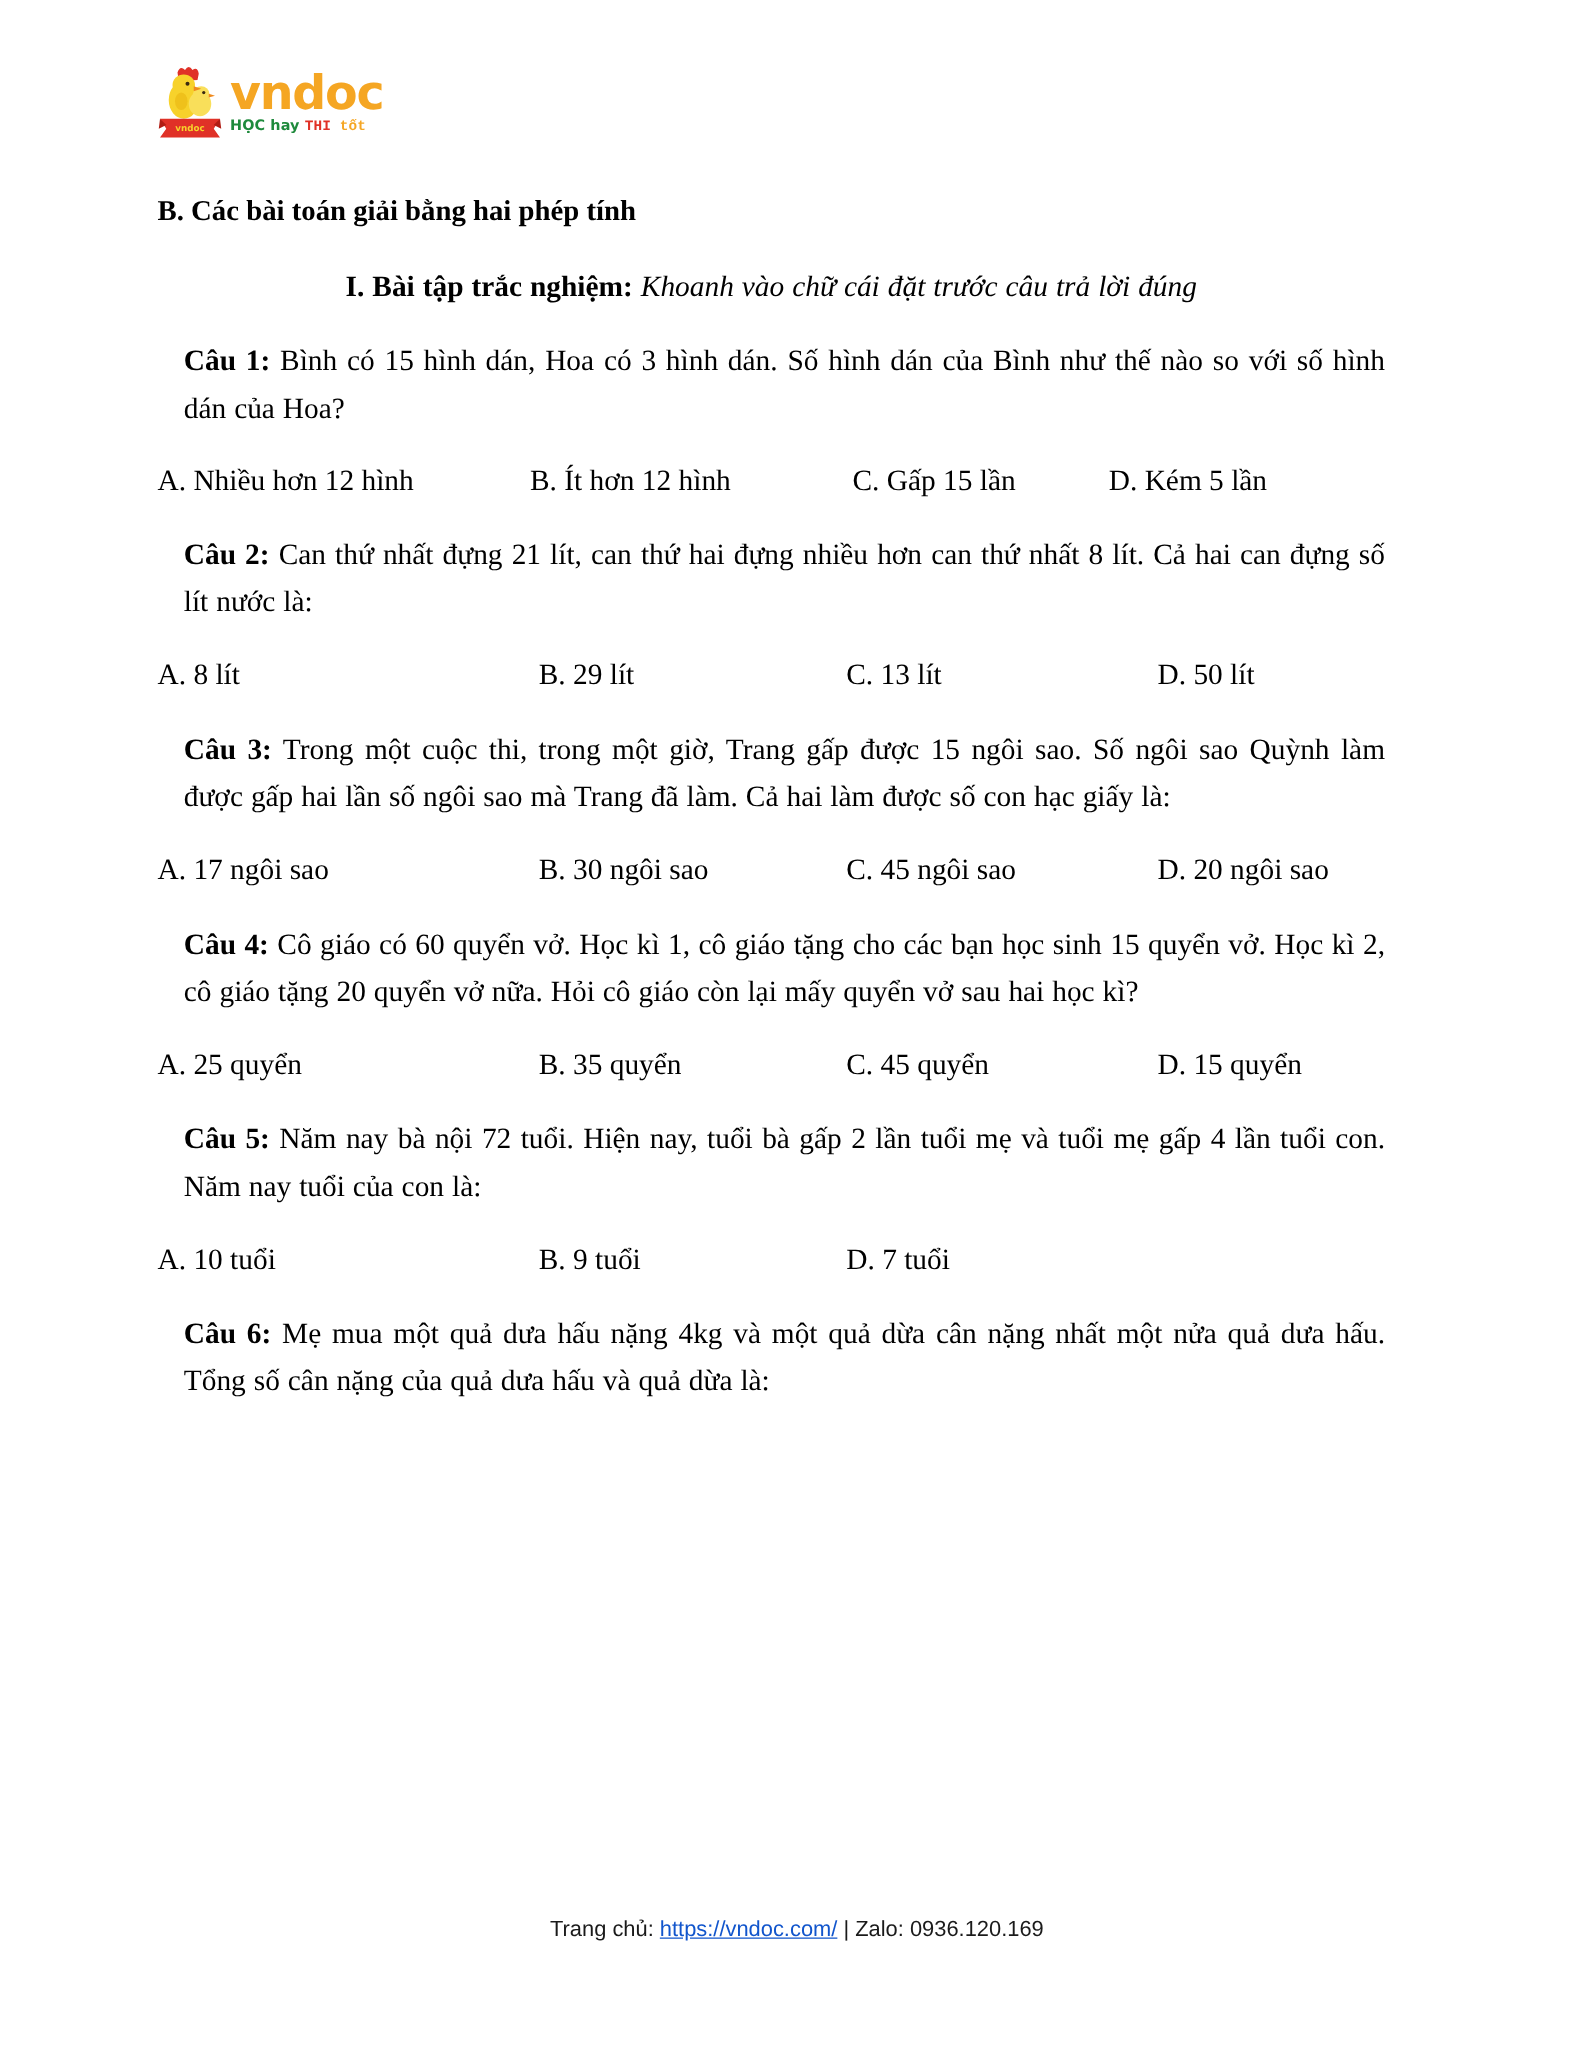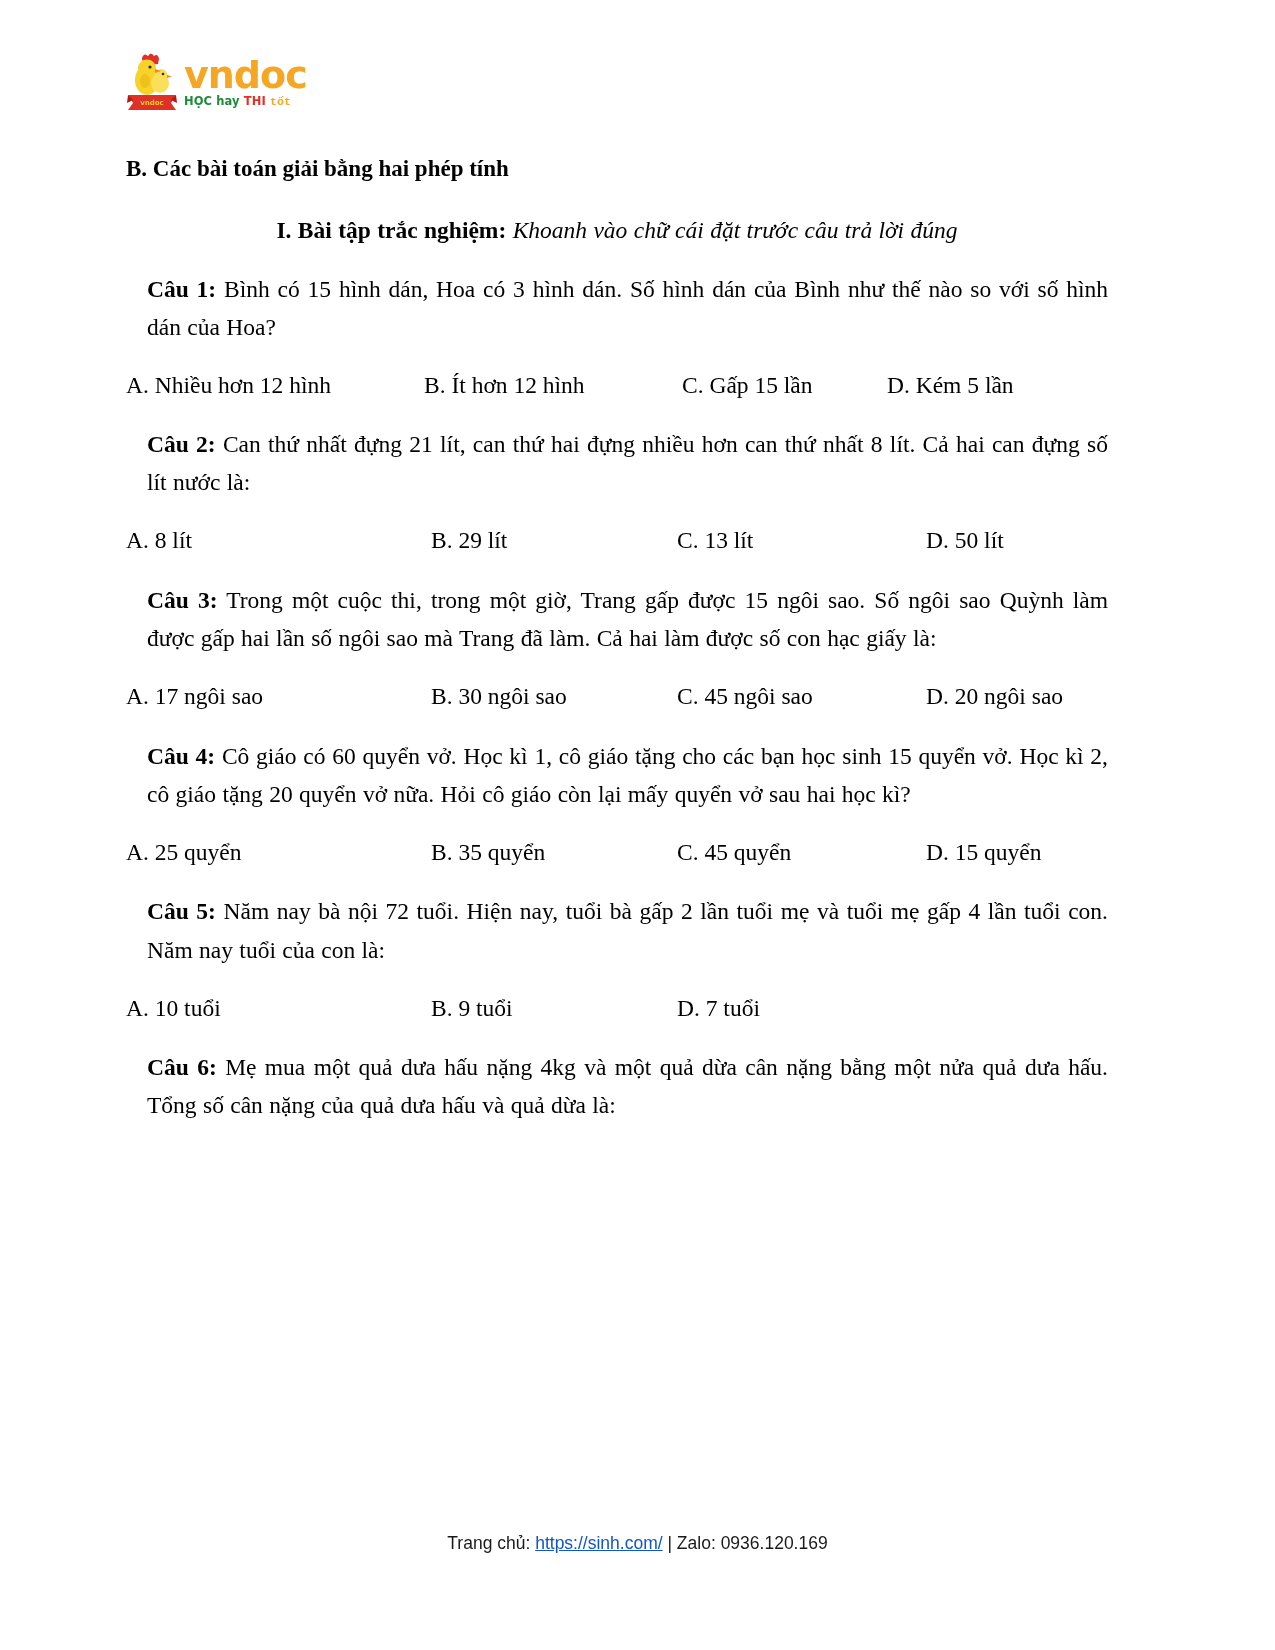--- a/index.html
+++ b/index.html
@@ -53,21 +53,21 @@
   }
   .logo-tag {
     font-family: "DejaVu Sans", sans-serif;
     font-weight: 700;
     font-size: 11.5px;
     letter-spacing: 0.1px;
     margin-top: 3px;
     white-space: nowrap;
   }
   .tag-hoc { color: #1E8A3C; text-align: right; }
-  .tag-thi { color: #E03127; }
+  .tag-thi { color: #E03127; font-family: Liberation Mono, monospace; }
   .tag-tot { color: #F5A623; font-family: Liberation Mono, monospace; }
 
   
   .content {
     position: absolute;
     left: 126px;
     top: 152px;
     width: 982px;
   }
   .para {
@@ -209,21 +209,21 @@
       <span class="opt opt-d">D. 15 quyển</span>
     </div>
 
     <p class="para justified"><span class="qlabel">Câu 5:</span><span> Năm nay bà nội 72 tuổi. Hiện nay, tuổi bà gấp 2 lần tuổi mẹ và tuổi mẹ gấp 4 lần tuổi con. Năm nay tuổi của con là:</span></p>
     <div class="options">
       <span class="opt opt-a">A. 10 tuổi</span>
       <span class="opt opt-b">B. 9 tuổi</span>
       <span class="opt opt-d">D. 7 tuổi</span>
     </div>
 
-    <p class="para justified"><span class="qlabel">Câu 6:</span><span> Mẹ mua một quả dưa hấu nặng 4kg và một quả dừa cân nặng bằng một nửa quả dưa hấu. Tổng số cân nặng của quả dưa hấu và quả dừa là:</span></p>
+    <p class="para justified"><span class="qlabel">Câu 6:</span><span> Mẹ mua một quả dưa hấu nặng 4kg và một quả dừa cân nặng nhất một nửa quả dưa hấu. Tổng số cân nặng của quả dưa hấu và quả dừa là:</span></p>
 
   </div>
 
   <div class="footer">
-    <span>Trang chủ: </span><a href="#">https://sinh.com/</a><span> | Zalo: 0936.120.169</span>
+    <span>Trang chủ: </span><a href="#">https://vndoc.com/</a><span> | Zalo: 0936.120.169</span>
   </div>
 
 </div>
 
 </body></html>

